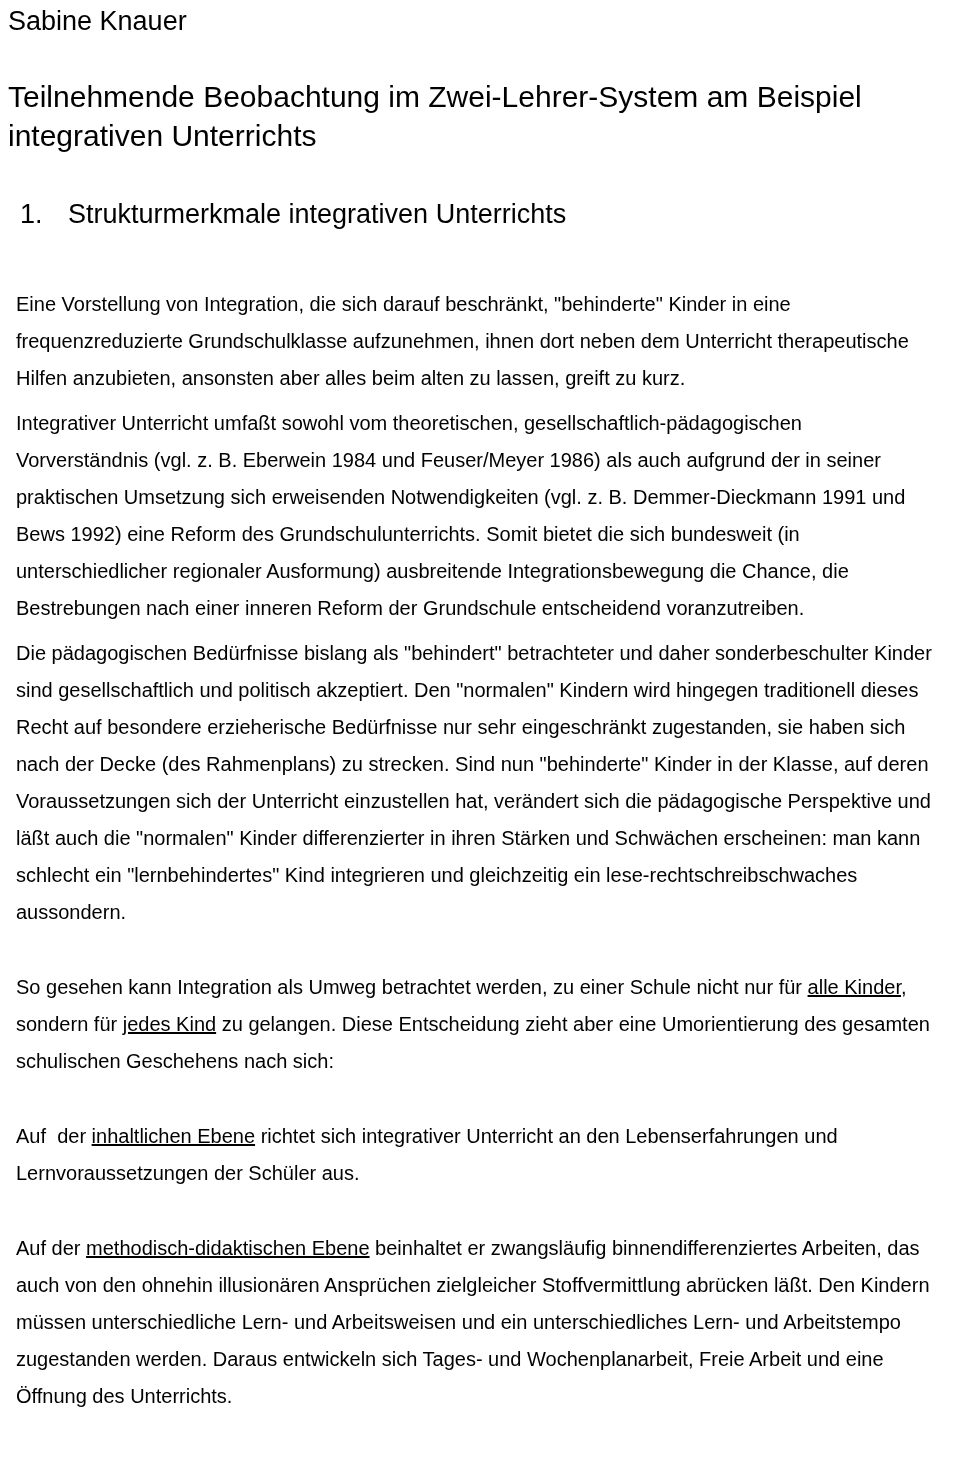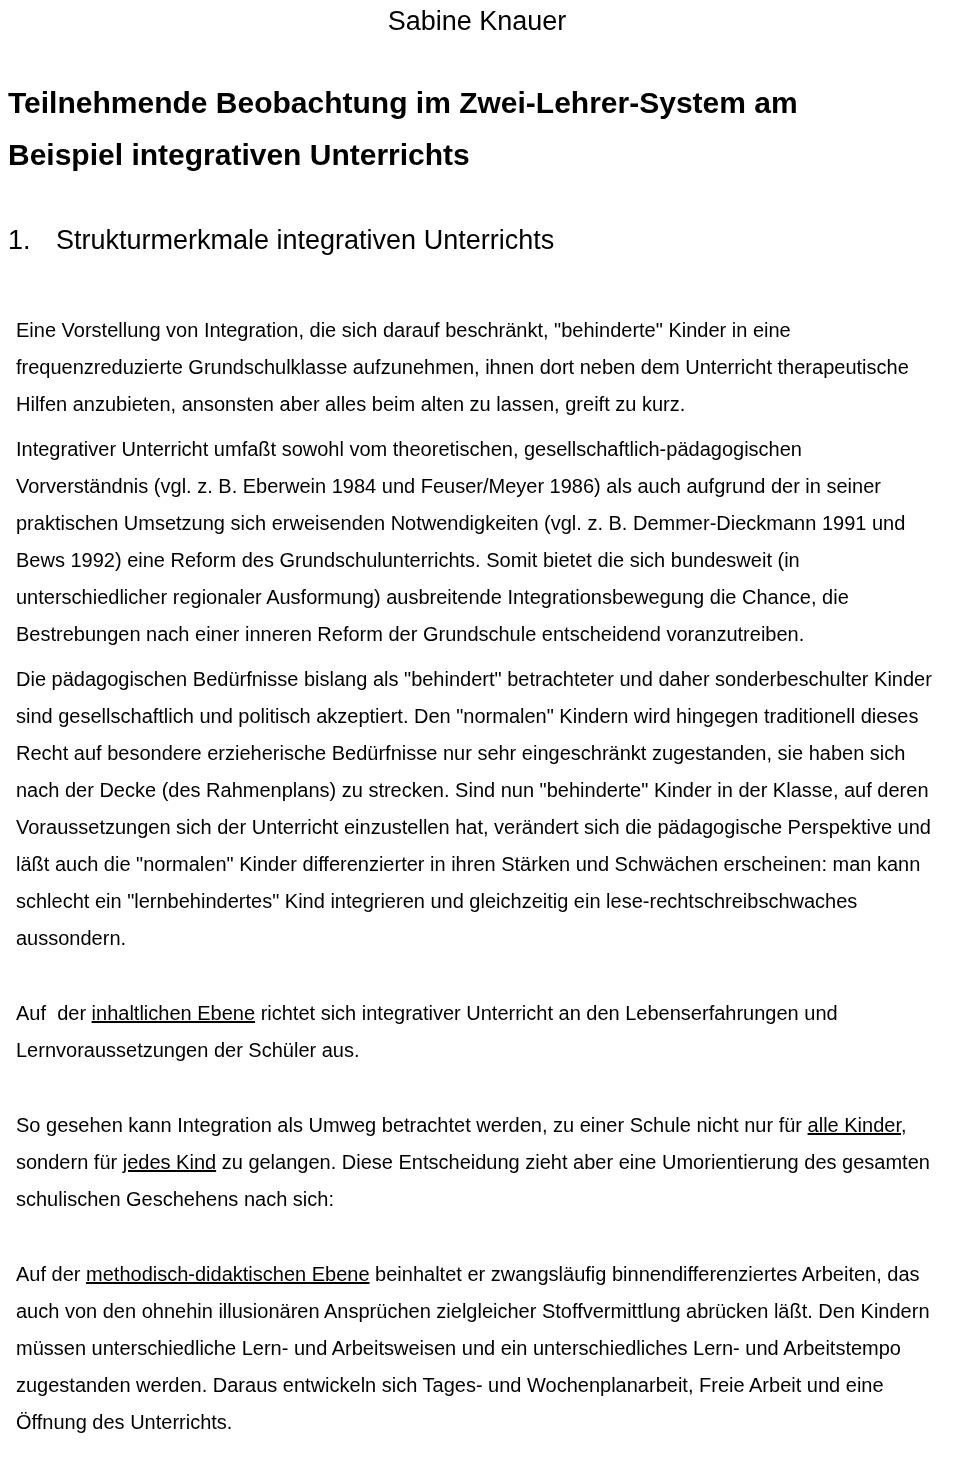--- a/index.html
+++ b/index.html
@@ -13,34 +13,33 @@
     color: #000000;
     font-family: "Liberation Sans", "DejaVu Sans", sans-serif;
     padding: 5px 14px 10px 8px;
     overflow: hidden;
   }
   .author {
     font-size: 27px;
     line-height: 32px;
     font-weight: 400;
     margin: 0 0 40px 0;
-    text-align: center;
   }
   .doc-title {
     font-size: 30px;
-    line-height: 52px;
-    font-weight: 700;
+    line-height: 39px;
+    font-weight: 400;
     margin: 6px 0 43px 0;
     max-width: 900px;
   }
   .section-heading {
     font-size: 27px;
     line-height: 32px;
     font-weight: 400;
-    margin: 0 0 56px 0;
+    margin: 0 0 56px 12px;
   }
   .section-number {
     display: inline-block;
     min-width: 48px;
   }
   .para {
     font-size: 20px;
     line-height: 37px;
     margin: 8px;
     white-space: pre-wrap;
@@ -57,17 +56,17 @@
     <div class="author">Sabine Knauer</div>
     <h1 class="doc-title">Teilnehmende Beobachtung im Zwei-Lehrer-System am Beispiel integrativen Unterrichts</h1>
   </header>
 
   <h2 class="section-heading"><span class="section-number">1.</span><span class="section-title">Strukturmerkmale integrativen Unterrichts</span></h2>
 
   <main id="document-body">
       <p class="para"><span>Eine Vorstellung von Integration, die sich darauf beschränkt, "behinderte" Kinder in eine frequenzreduzierte Grundschulklasse aufzunehmen, ihnen dort neben dem Unterricht therapeutische Hilfen anzubieten, ansonsten aber alles beim alten zu lassen, greift zu kurz.</span></p>
       <p class="para"><span>Integrativer Unterricht umfaßt sowohl vom theoretischen, gesellschaftlich-pädagogischen Vorverständnis (vgl. z. B. </span><span class="run-italic">Eberwein</span><span> 1984 und </span><span class="run-italic">Feuser/Meyer</span><span> 1986) als auch aufgrund der in seiner praktischen Umsetzung sich erweisenden Notwendigkeiten (vgl. z. B. </span><span class="run-italic">Demmer-Dieckmann</span><span> 1991 und </span><span class="run-italic">Bews</span><span> 1992) eine Reform des Grundschulunterrichts. Somit bietet die sich bundesweit (in unterschiedlicher regionaler Ausformung) ausbreitende Integrationsbewegung die Chance, die Bestrebungen nach einer inneren Reform der Grundschule entscheidend voranzutreiben.</span></p>
       <p class="para"><span>Die pädagogischen Bedürfnisse bislang als "behindert" betrachteter und daher sonderbeschulter Kinder sind gesellschaftlich und politisch akzeptiert. Den "normalen" Kindern wird hingegen traditionell dieses Recht auf besondere erzieherische Bedürfnisse nur sehr eingeschränkt zugestanden, sie haben sich nach der Decke (des Rahmenplans) zu strecken. Sind nun "behinderte" Kinder in der Klasse, auf deren Voraussetzungen sich der Unterricht einzustellen hat, verändert sich die pädagogische Perspektive und läßt auch die "normalen" Kinder differenzierter in ihren Stärken und Schwächen erscheinen: man kann schlecht ein "lernbehindertes" Kind integrieren und gleichzeitig ein lese-rechtschreibschwaches aussondern.</span></p>
+      <p class="para gap"><span>So gesehen kann Integration als Umweg betrachtet werden, zu einer Schule nicht nur für </span><span class="run-underline">alle Kinder</span><span>, sondern für </span><span class="run-underline">jedes Kind</span><span> zu gelangen. Diese Entscheidung zieht aber eine Umorientierung des gesamten schulischen Geschehens nach sich:</span></p>
       <p class="para gap"><span>Auf  der </span><span class="run-underline">inhaltlichen Ebene</span><span> richtet sich integrativer Unterricht an den Lebenserfahrungen und Lernvoraussetzungen der Schüler aus.</span></p>
-      <p class="para gap"><span>So gesehen kann Integration als Umweg betrachtet werden, zu einer Schule nicht nur für </span><span class="run-underline">alle Kinder</span><span>, sondern für </span><span class="run-underline">jedes Kind</span><span> zu gelangen. Diese Entscheidung zieht aber eine Umorientierung des gesamten schulischen Geschehens nach sich:</span></p>
       <p class="para gap"><span>Auf der </span><span class="run-underline">methodisch-didaktischen Ebene</span><span> beinhaltet er zwangsläufig binnendifferenziertes Arbeiten, das auch von den ohnehin illusionären Ansprüchen zielgleicher Stoffvermittlung abrücken läßt. Den Kindern müssen unterschiedliche Lern- und Arbeitsweisen und ein unterschiedliches Lern- und Arbeitstempo zugestanden werden. Daraus entwickeln sich Tages- und Wochenplanarbeit, Freie Arbeit und eine Öffnung des Unterrichts.</span></p>
     </main>
 </div>
 
 </body></html>

